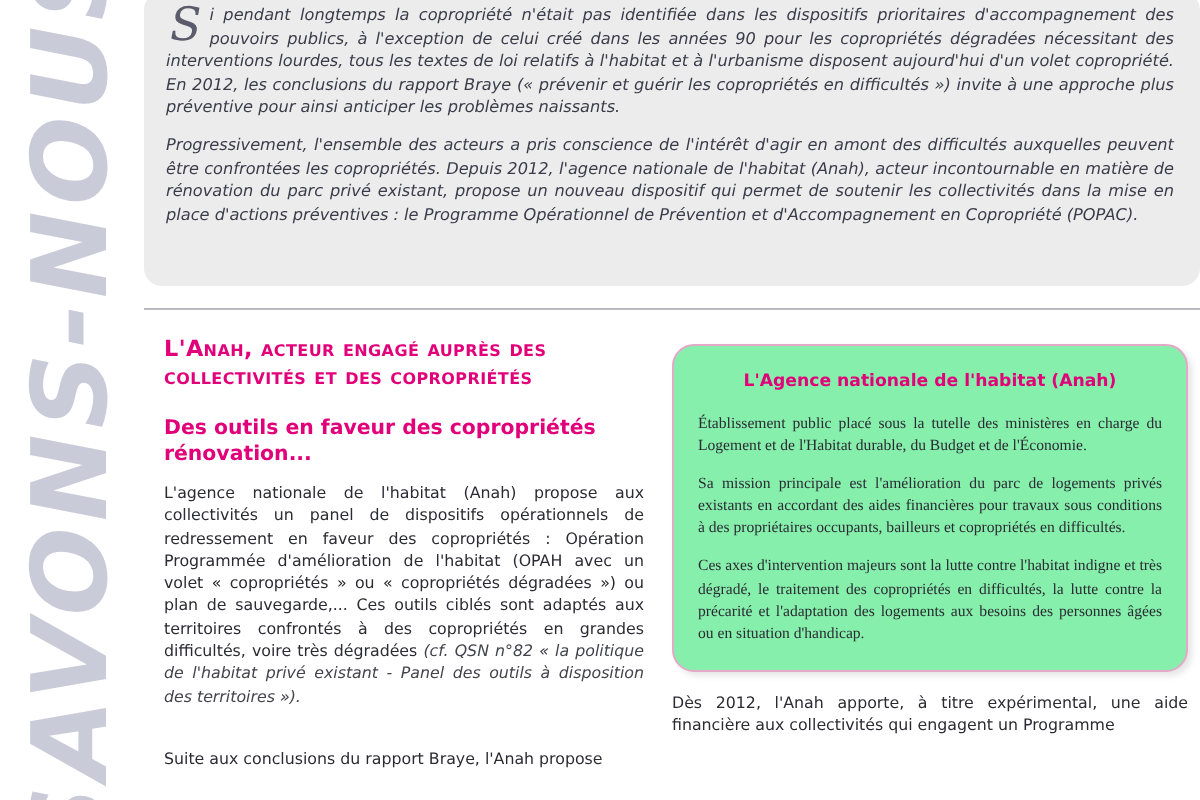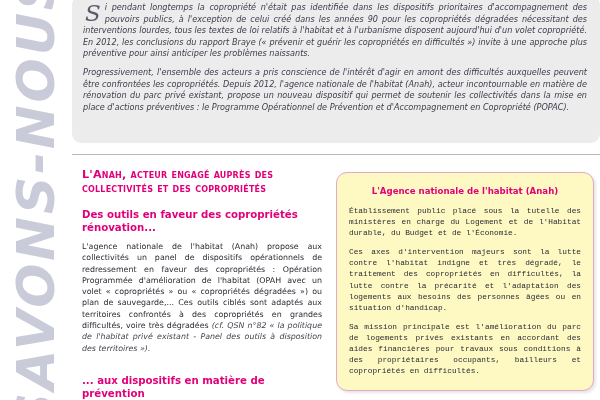--- a/index.html
+++ b/index.html
@@ -129,38 +129,38 @@
   #right-col {
     position: absolute;
     left: 336px;
     top: 172px;
     width: 264px;
     height: 228px;
   }
   #anah-box {
     width: 258px;
     box-sizing: border-box;
-    background: #fef9c3;
+    background: #86efac;
     border: 1.1px solid #e4a8c8;
     border-radius: 11px;
     padding: 13px 12px 13px 12px;
     box-shadow: 2px 2px 3px rgba(0,0,0,0.10);
   }
   #anah-box h3 {
     margin: 0 0 9px 0;
     font-family: "DejaVu Sans", "Liberation Sans", sans-serif;
     font-weight: bold;
     font-size: 8.6px;
     line-height: 11px;
     color: #e2007a;
     text-align: center;
   }
   #anah-box p {
     margin: 0 0 8px 0;
-    font-family: Liberation Mono, monospace;
+    font-family: Liberation Serif, serif;
     font-size: 7.8px;
     line-height: 11.1px;
     color: #2b2b33;
     text-align: justify;
   }
   #anah-box p:last-child { margin-bottom: 0; }
 
   #right-col p.after-box {
     margin: 10px 0 0 0;
     width: 258px;
@@ -184,25 +184,24 @@
 </div>
 
 <div id="content-rule"></div>
 
 <div id="left-col">
   <h1 id="main-heading">L'Anah, acteur engagé auprès des collectivités et des copropriétés</h1>
 
   <h2 class="sub-heading">Des outils en faveur des copropriétés rénovation...</h2>
   <p class="body-text"><span>L'agence nationale de l'habitat (Anah) propose aux collectivités un panel de dispositifs opérationnels de redressement en faveur des copropriétés : Opération Programmée d'amélioration de l'habitat (OPAH avec un volet « copropriétés » ou « copropriétés dégradées ») ou plan de sauvegarde,... Ces outils ciblés sont adaptés aux territoires confrontés à des copropriétés en grandes difficultés, voire très dégradées </span><em>(cf. QSN n°82 « la politique de l'habitat privé existant - Panel des outils à disposition des territoires »).</em></p>
 
-  <h2 class="sub-heading">... aux dispositifs en matière de prévention</h2>
   <p class="body-text">Suite aux conclusions du rapport Braye, l'Anah propose</p>
 </div>
 
 <div id="right-col">
   <div id="anah-box">
     <h3>L'Agence nationale de l'habitat (Anah)</h3>
     <p>Établissement public placé sous la tutelle des ministères en charge du Logement et de l'Habitat durable, du Budget et de l'Économie.</p>
+    <p>Sa mission principale est l'amélioration du parc de logements privés existants en accordant des aides financières pour travaux sous conditions à des propriétaires occupants, bailleurs et copropriétés en difficultés.</p>
     <p>Ces axes d'intervention majeurs sont la lutte contre l'habitat indigne et très dégradé, le traitement des copropriétés en difficultés, la lutte contre la précarité et l'adaptation des logements aux besoins des personnes âgées ou en situation d'handicap.</p>
-    <p>Sa mission principale est l'amélioration du parc de logements privés existants en accordant des aides financières pour travaux sous conditions à des propriétaires occupants, bailleurs et copropriétés en difficultés.</p>
   </div>
   <p class="after-box">Dès 2012, l'Anah apporte, à titre expérimental, une aide financière aux collectivités qui engagent un Programme</p>
 </div>
 
 </body></html>

